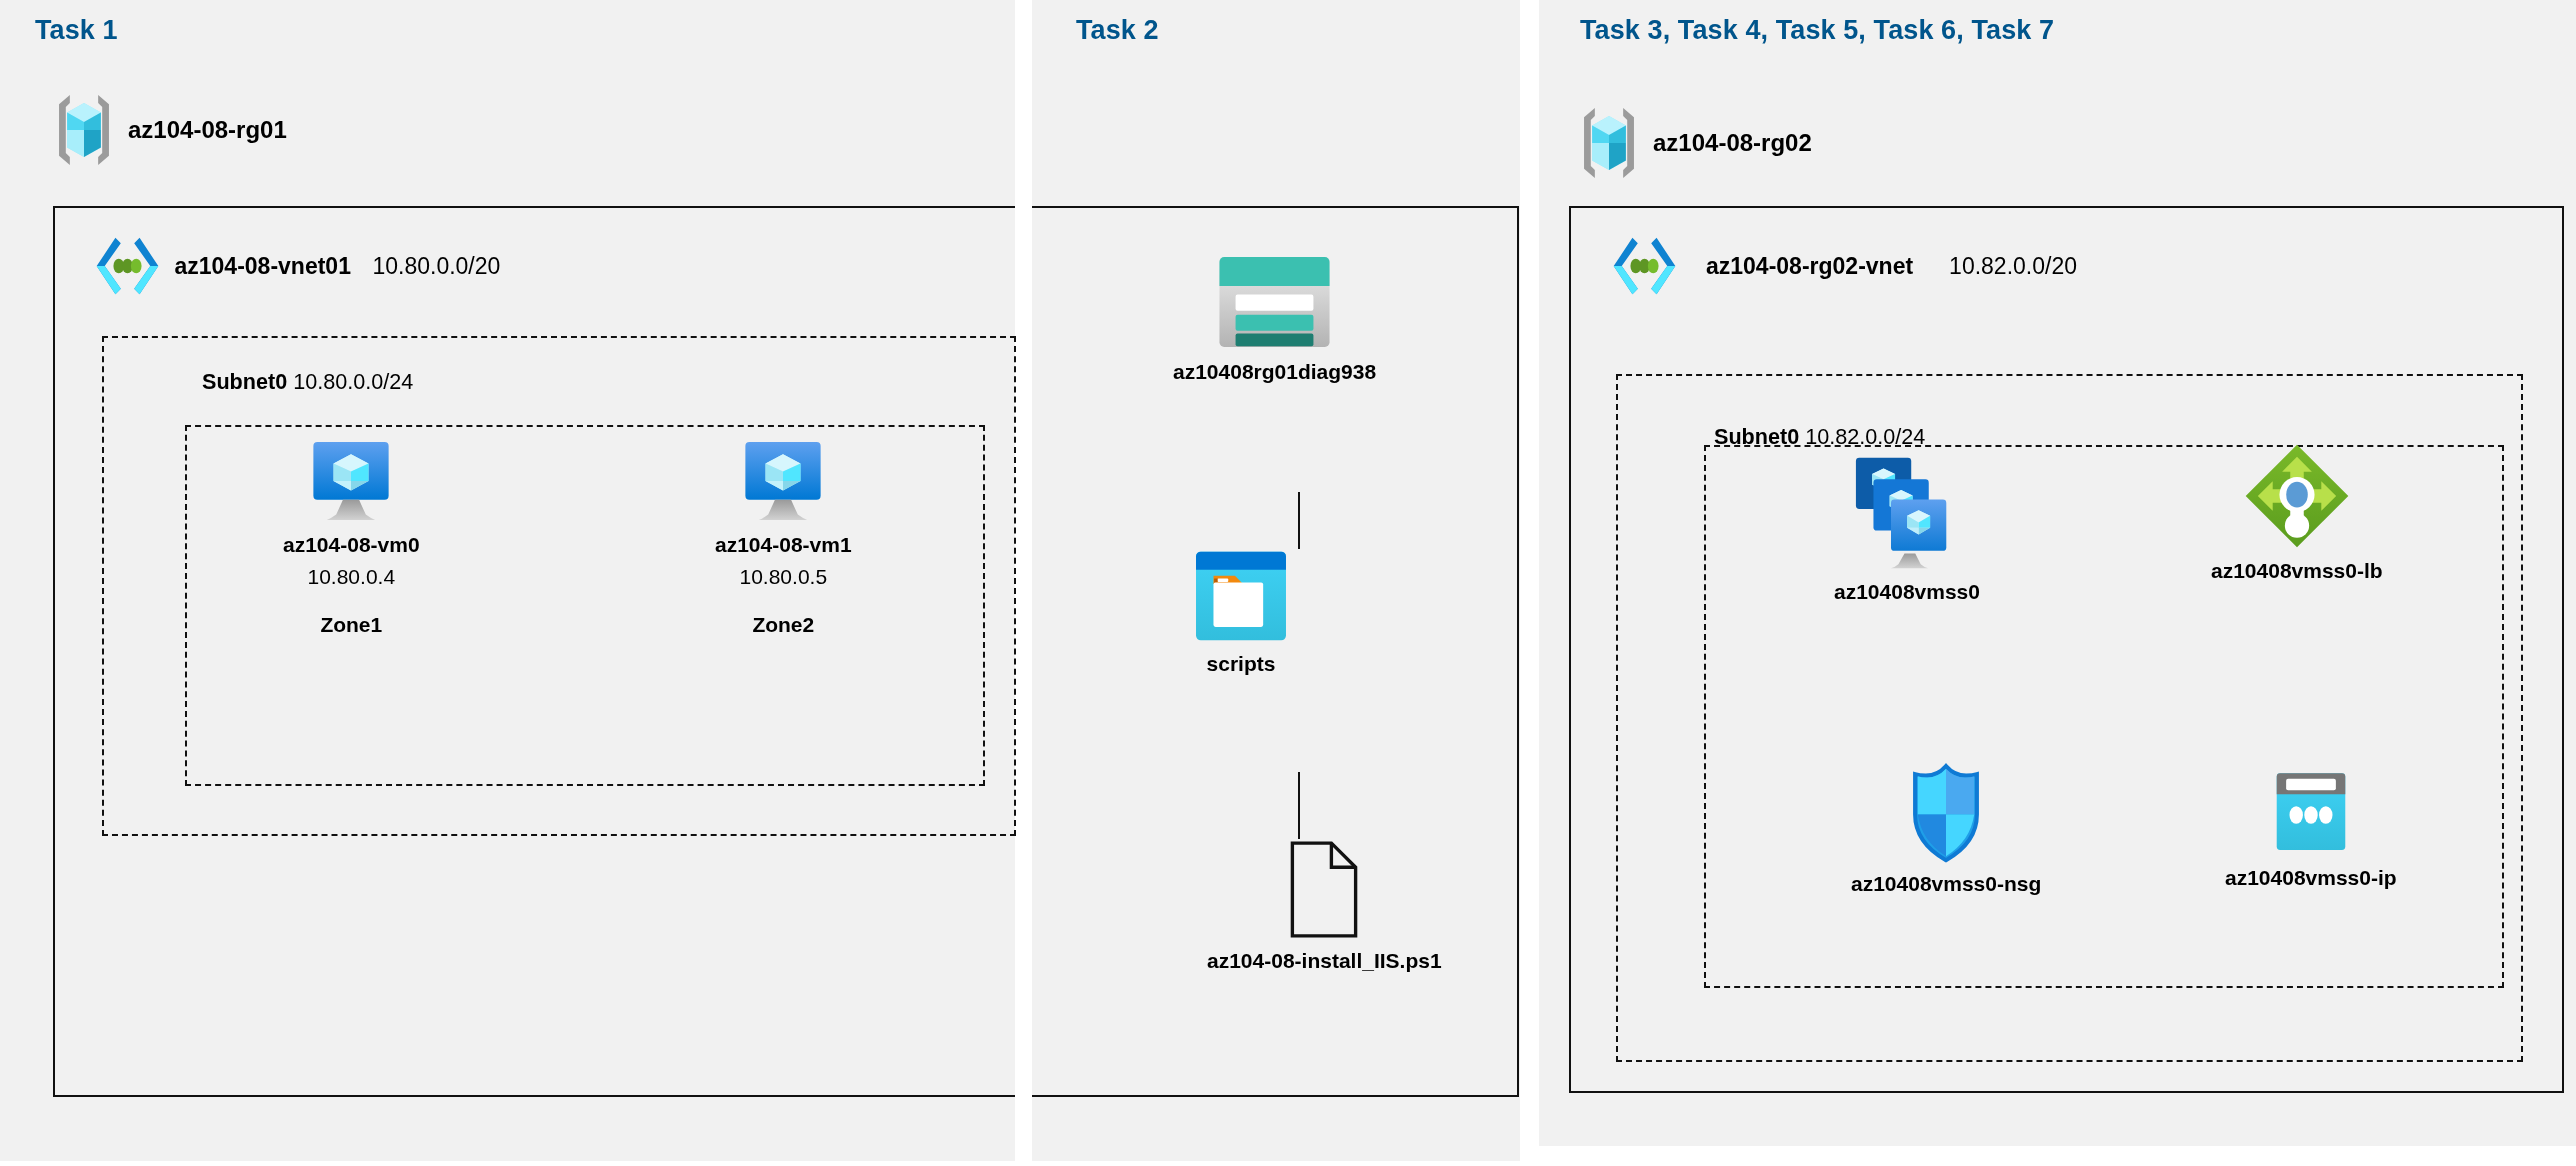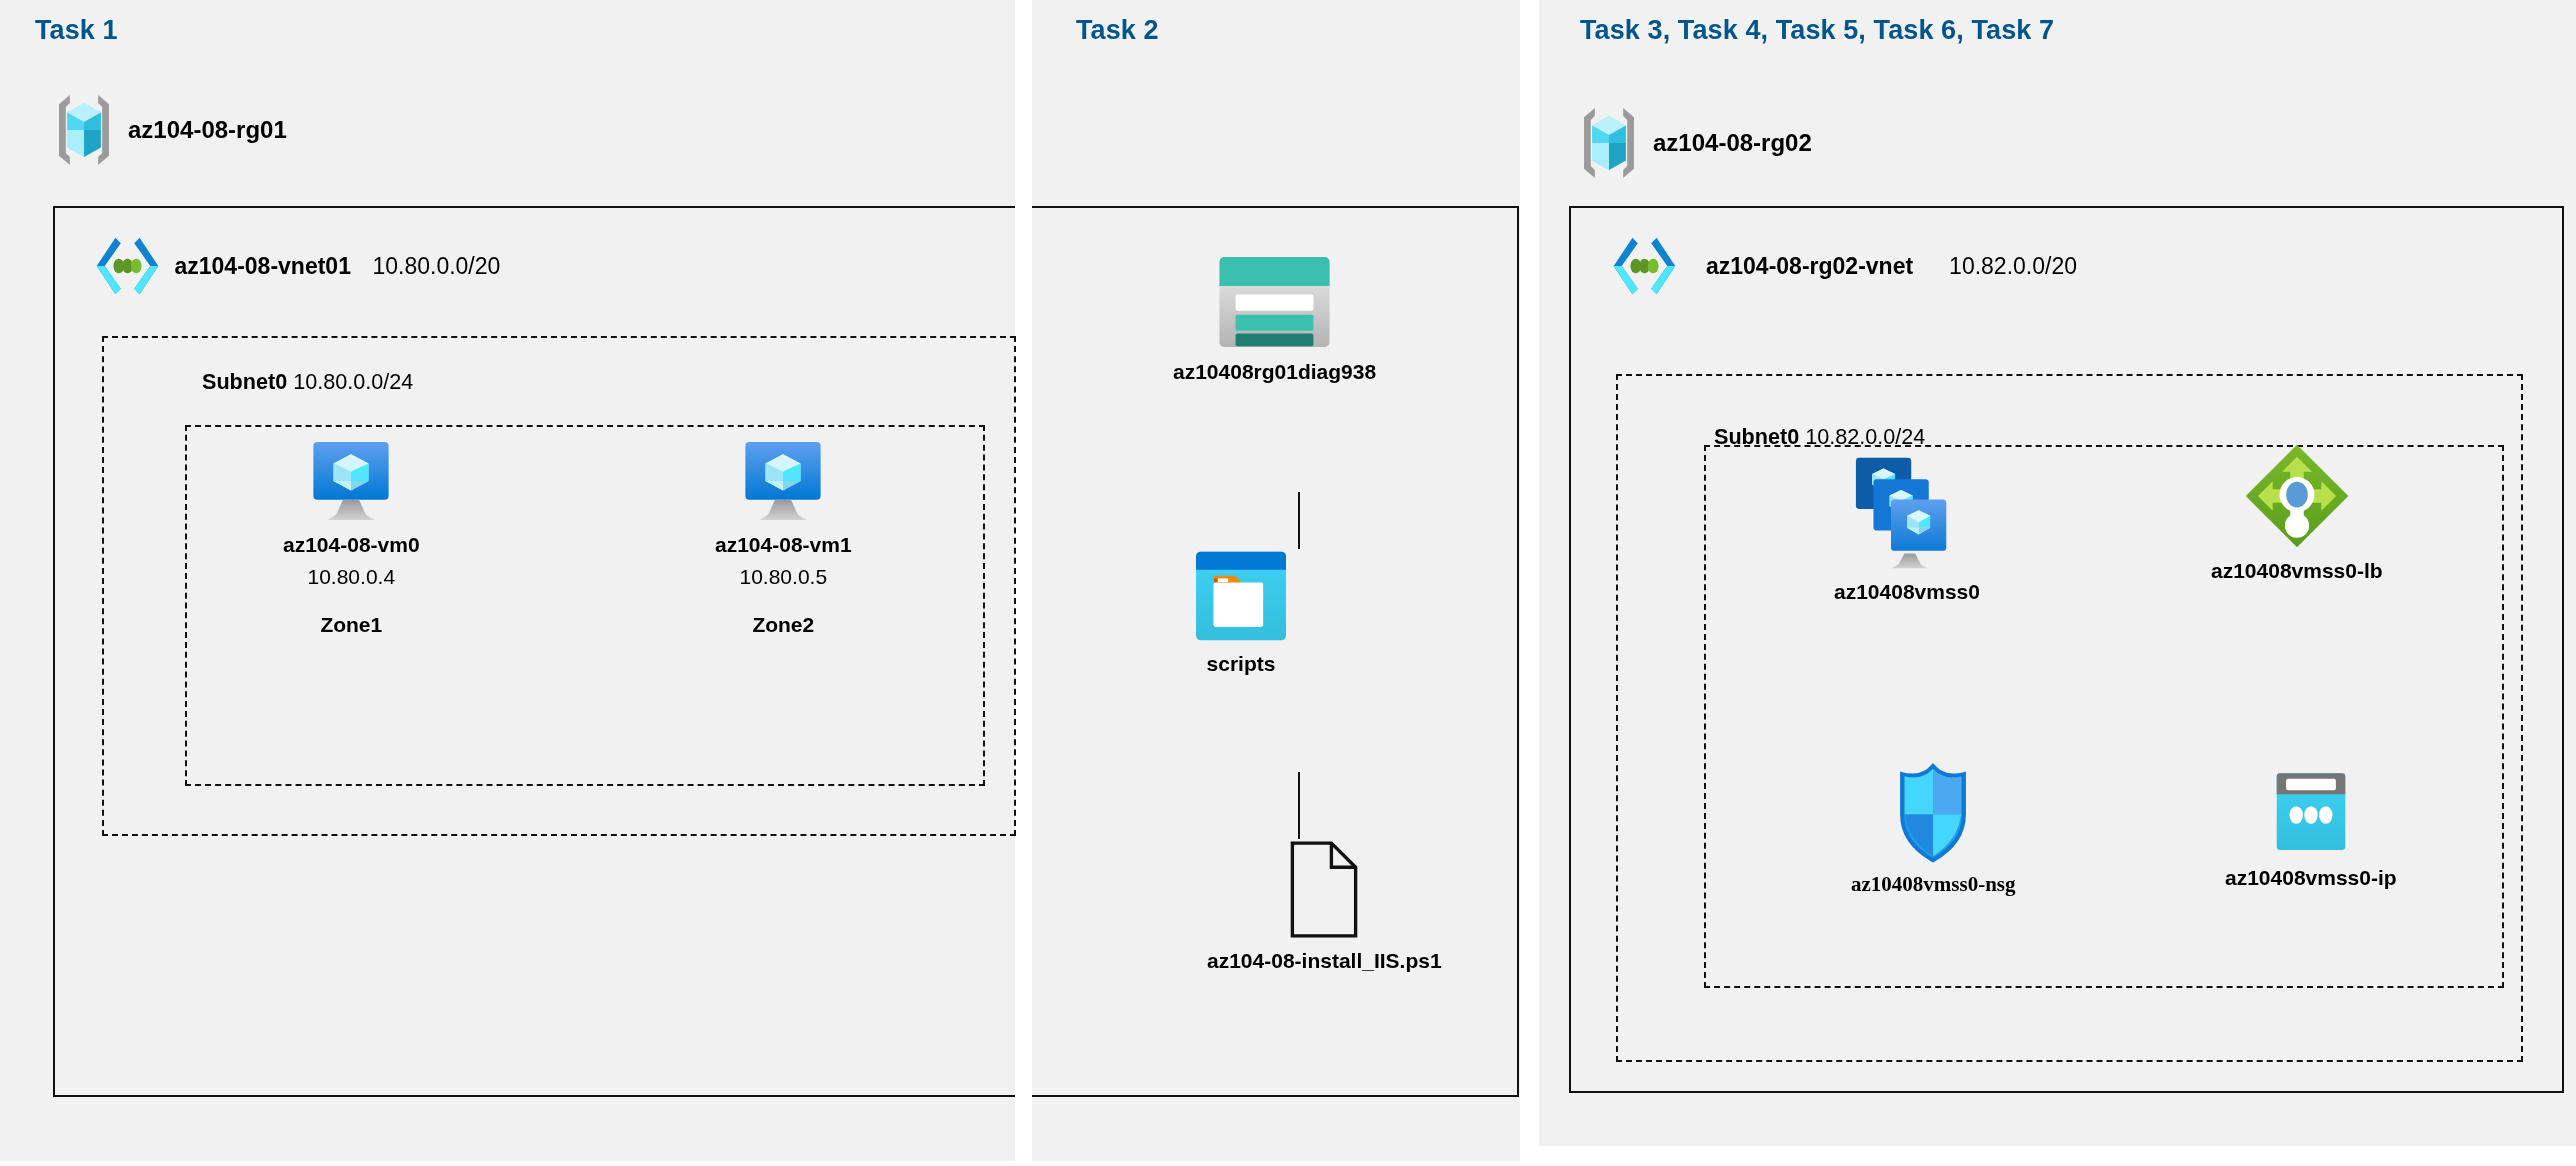--- a/index.html
+++ b/index.html
@@ -61,21 +61,21 @@
   .node .sub{font-size:21px;font-weight:normal;color:#000;text-align:center;margin-top:8px;}
   .node .zone{font-size:21px;font-weight:bold;color:#000;text-align:center;margin-top:24px;}
 
   #vm0{left:283px; top:438px;}
   #vm1{left:715px;top:438px;}
   #storage{left:1173px;top:253px;}
   #scripts{left:1193px;top:549px;}
   #ps1file{left:1207px;top:839px;}
   #vmss0{left:1834px;top:455px;}
   #vmsslb{left:2211px;top:442px;}
-  #vmssnsg{left:1851px;top:762px;font-family:Liberation Serif, serif;}
+  #vmssnsg{left:1851px;top:762px;}
   #vmssip{left:2225px;top:769px;}
 
   
   .conn{position:absolute;background:#111;width:2px;}
   #conn-1{left:1298px;top:492px; height:57px;}
   #conn-2{left:1298px;top:772px;height:67px;}
 
   svg{display:block;}
 </style>
 </head>

